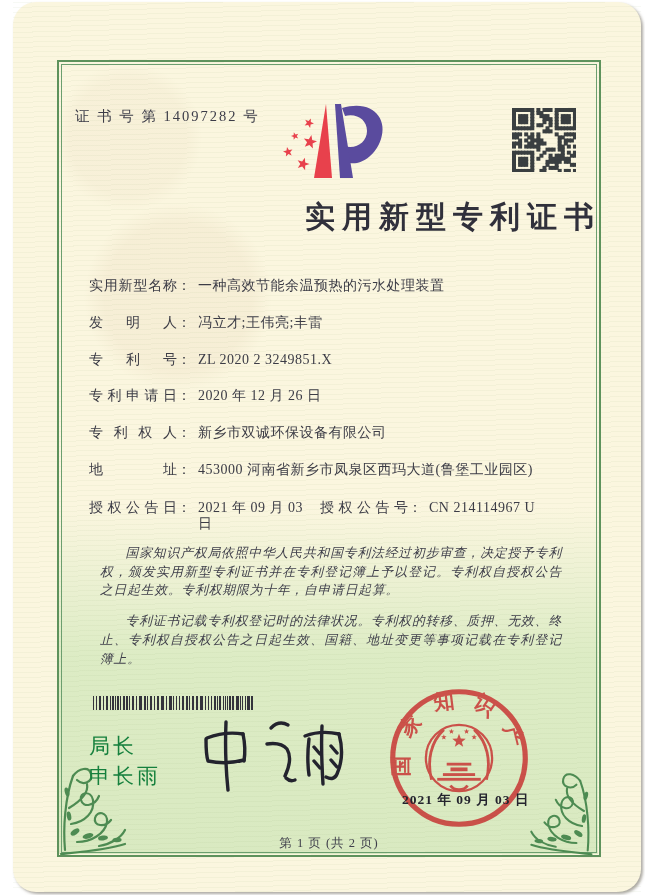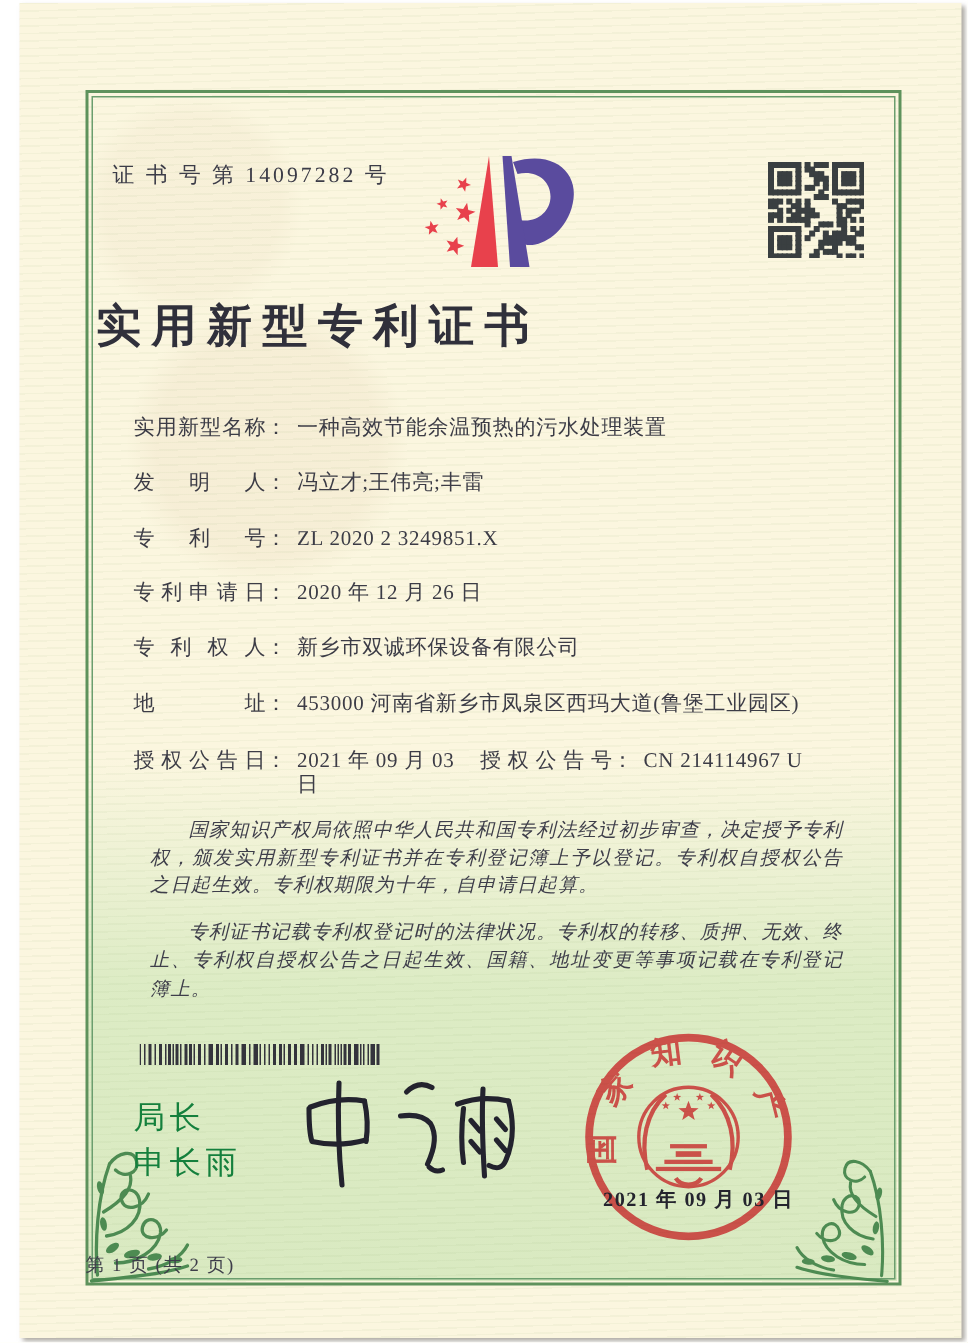--- a/index.html
+++ b/index.html
@@ -1,19 +1,19 @@
 <!DOCTYPE html>
 <html><head>
 <meta charset="utf-8">
 <style>
   html,body{margin:0;padding:0;background:#ffffff;}
   .stage{position:relative;width:645px;height:895px;overflow:hidden;background:#fff;
          font-family:"Liberation Serif","DejaVu Serif",serif;}
   .paper{position:absolute;left:13px;top:2px;width:628px;height:890px;
-         background:#fbf6df;box-shadow:2px 2px 3px rgba(105,100,88,.55);}
+         background:#fbf6df;box-shadow:2px 2px 3px rgba(105,100,88,.55);border-radius:23px;}
   
   .texture{position:absolute;inset:0;pointer-events:none;
            background:repeating-linear-gradient(178.5deg, rgba(140,170,110,.07) 0 1px, rgba(0,0,0,0) 1px 5px);}
   .blotch{position:absolute;border-radius:50%;pointer-events:none;}
   .blotch.b1{left:70px;top:200px;width:190px;height:190px;
              background:radial-gradient(circle, rgba(205,170,135,.10) 0 55%, rgba(205,170,135,0) 70%);}
   .blotch.b2{left:40px;top:60px;width:150px;height:150px;
              background:radial-gradient(circle, rgba(205,175,140,.08) 0 55%, rgba(205,175,140,0) 70%);}
 
   
@@ -26,21 +26,21 @@
                    rgba(222,236,199,.55) 66%, rgba(219,235,195,.95) 75%, rgba(216,233,192,.97) 100%);}
 
   .corner-flourish{position:absolute;pointer-events:none;}
   .corner-flourish.left{left:42px;top:756px;}
   .corner-flourish.right{left:491px;top:762px;transform:scaleX(-1);}
 
   .cert-no{position:absolute;left:62px;top:105px;font-size:14.5px;letter-spacing:2px;color:#3c3c48;}
   .logo{position:absolute;left:255px;top:90px;}
   .qr{position:absolute;left:499px;top:106px;width:64px;height:64px;}
 
-  .title{position:absolute;left:44px;top:195px;width:544px;margin:0;text-align:left;
+  .title{position:absolute;left:44px;top:195px;width:544px;margin:0;text-align:right;
          font-size:30px;font-weight:700;letter-spacing:7px;padding-left:7px;box-sizing:border-box;
          color:#30303b;}
 
   .fields{position:absolute;left:76px;top:276px;width:500px;color:#3c3c46;font-size:14px;}
   .field-row{display:flex;align-items:flex-start;line-height:16px;margin-bottom:20.8px;}
   .f-label{display:inline-block;width:88px;text-align:justify;text-align-last:justify;
            -moz-text-align-last:justify;flex:0 0 88px;}
   .f-colon{flex:0 0 auto;}
   .f-value{margin-left:7px;letter-spacing:.5px;}
 
@@ -57,21 +57,21 @@
   .barcode{position:absolute;left:80px;top:694px;width:162px;height:14px;}
 
   .signer{position:absolute;left:76px;top:731px;font-family:Liberation Mono, monospace;
           font-size:21px;letter-spacing:3px;color:#15803d;line-height:30px;}
   .signature{position:absolute;left:178px;top:714px;}
 
   .seal{position:absolute;left:375px;top:685px;width:142px;height:142px;mix-blend-mode:multiply;opacity:.92;}
   .seal-date{position:absolute;left:389px;top:789px;font-size:13.5px;color:#24242e;
              letter-spacing:1px;font-weight:600;}
 
-  .page-num{position:absolute;left:44px;top:833px;width:544px;
+  .page-num{position:absolute;left:44px;top:833px;width:544px;text-align:center;
             font-size:12.5px;color:#3e3e4a;letter-spacing:1px;}
   .back-note{position:absolute;left:0;top:862px;width:620px;text-align:center;
              font-size:13.5px;color:#3a3a44;letter-spacing:2px;}
 </style>
 </head>
 <body>
 
 <div class="stage">
   <div class="paper">
 

